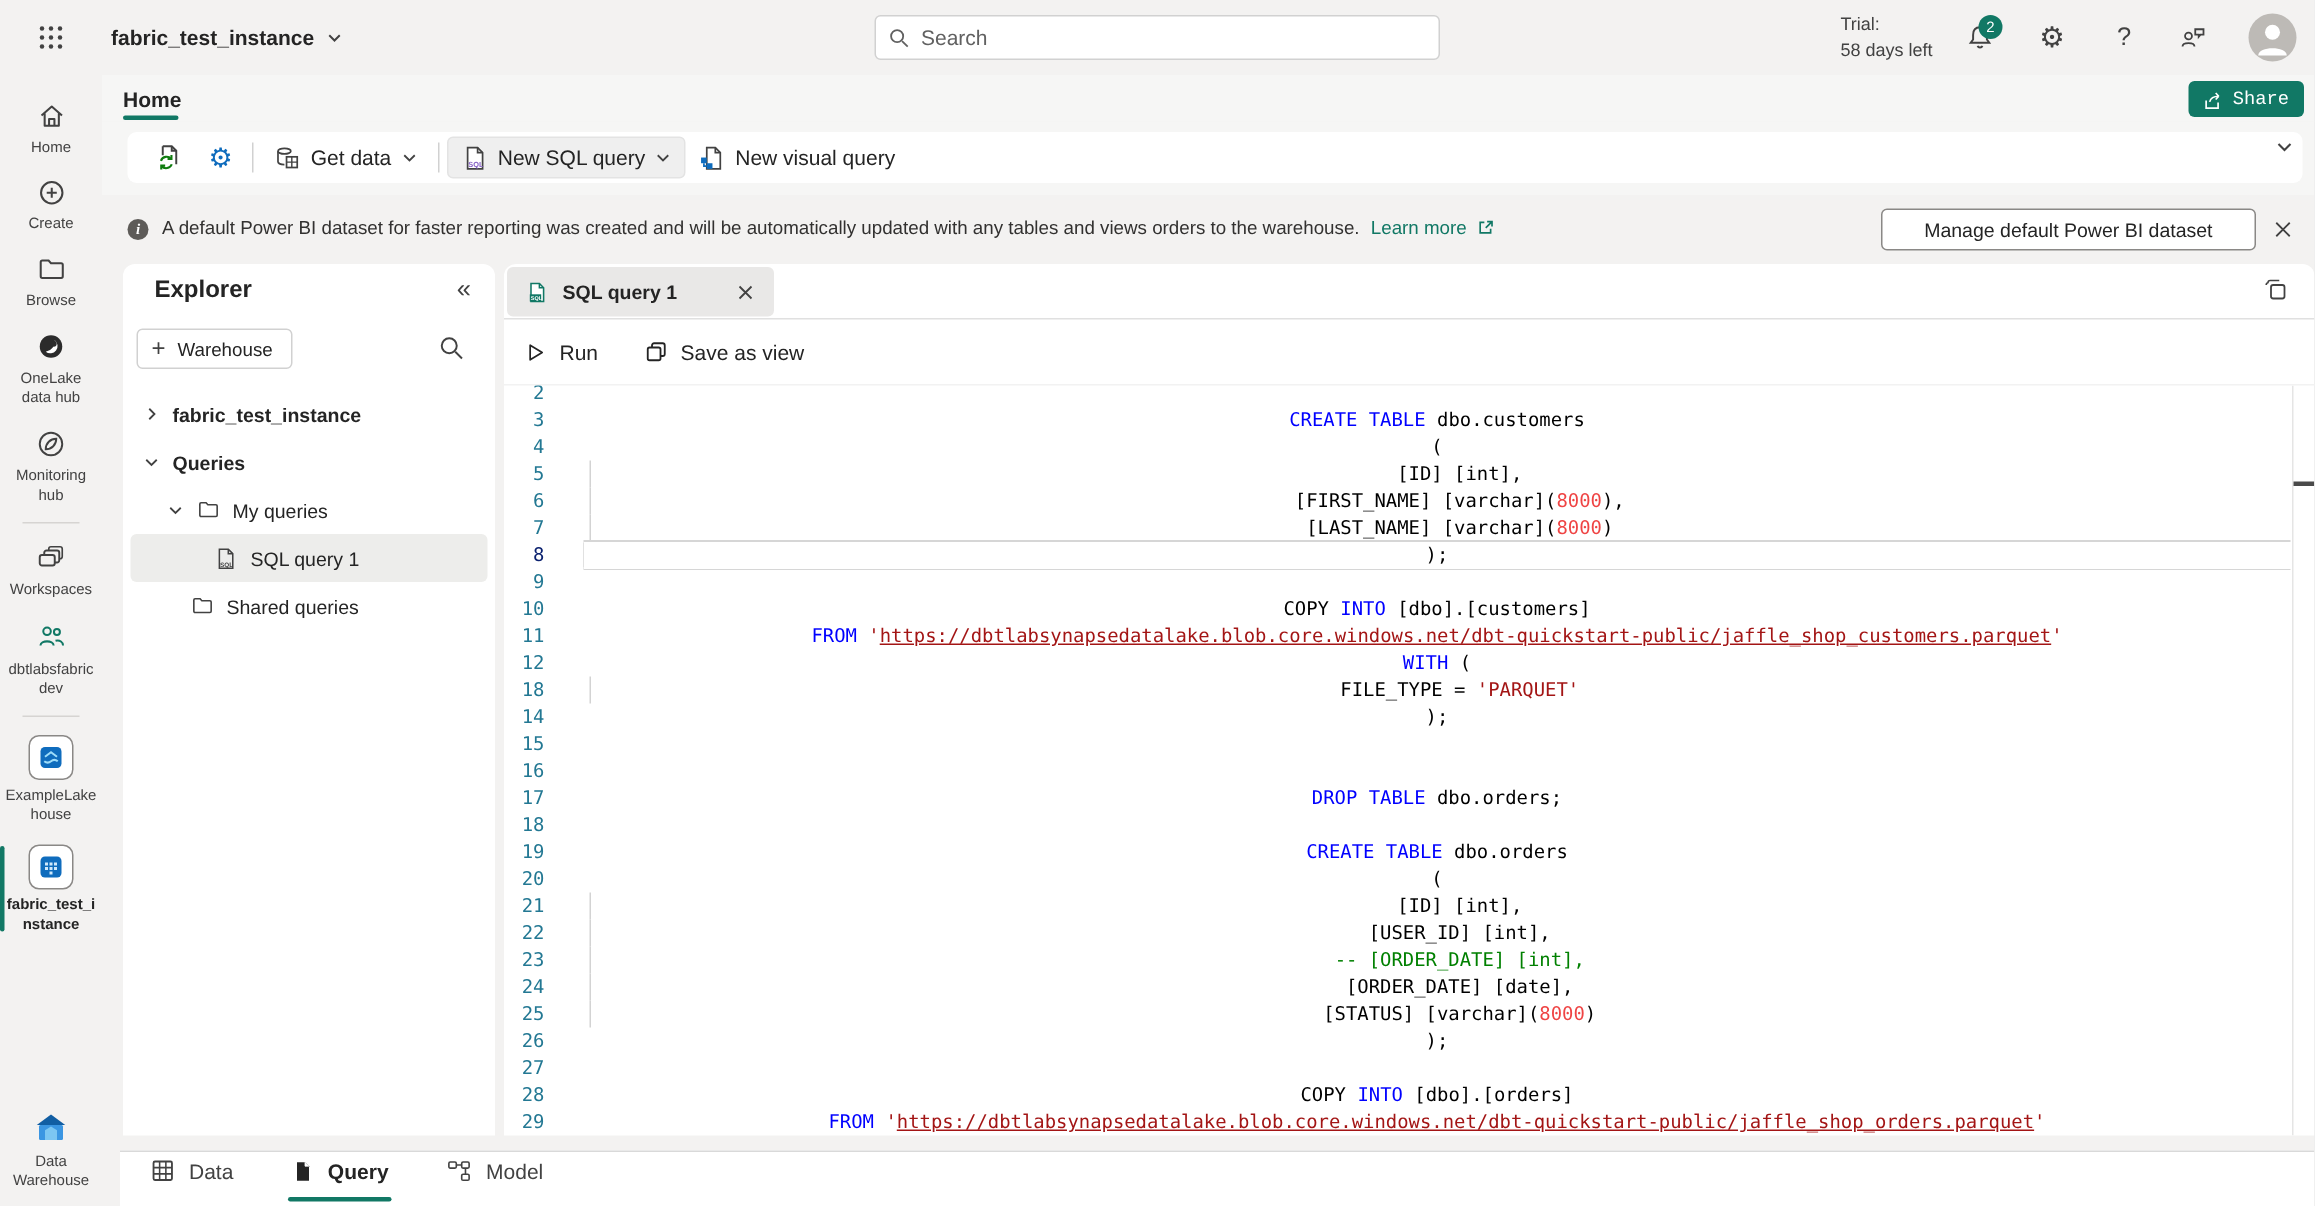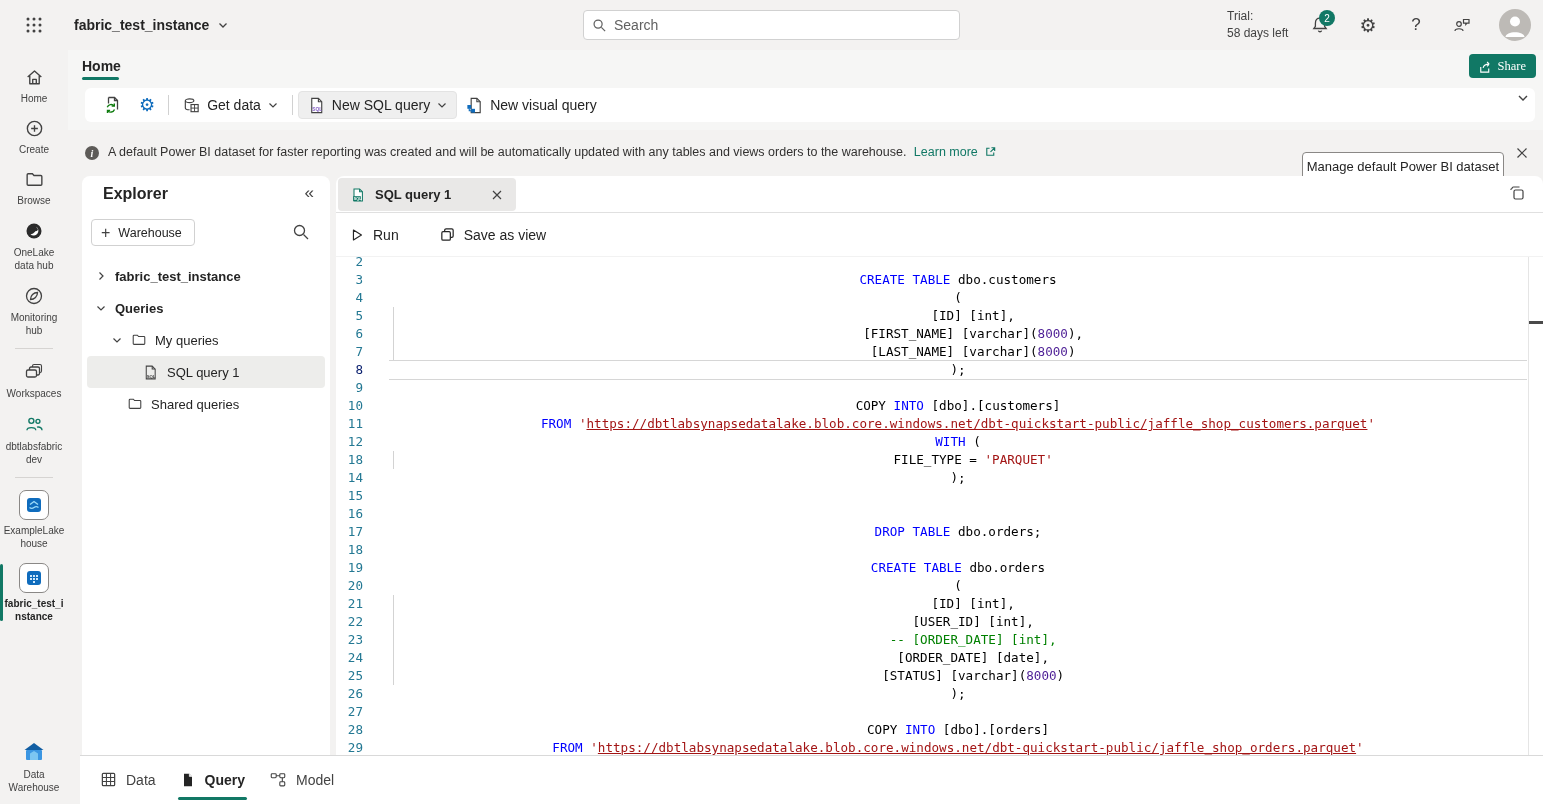--- a/index.html
+++ b/index.html
@@ -32,36 +32,36 @@
   .rail-item.sel::before { content:''; position:absolute; left:0; top:8px; bottom:8px; width:3px; border-radius:2px; background:#117865; }
   .rail-item.sel .lbl { font-weight:700; color:#242424; }
   .rail-div { width:38px; height:1px; background:#d6d4d2; margin:5px auto; }
   .tile { width:30px; height:30px; border:1px solid #8a8886; border-radius:7px; background:#fff; display:flex; align-items:center; justify-content:center; }
   .rail-bottom { margin-top:auto; margin-bottom:4px; }
 
   
   .ribbon { position:absolute; left:68px; right:0; top:50px; height:31px; background:#f6f6f5; }
   .home-tab { position:absolute; left:14px; top:0; height:31px; display:flex; align-items:center; font-size:14px; font-weight:700; cursor:pointer; }
   .home-tab::after { content:''; position:absolute; left:0; right:2px; bottom:1px; height:3px; border-radius:2px; background:#117865; }
-  .share-btn { position:absolute; right:7px; top:4px; height:24px; padding:0 10px 0 8px; background:#117865; color:#fff; font-size:12.5px; border:none; border-radius:4px; display:flex; align-items:center; gap:6px; cursor:pointer; font-family:Liberation Serif, serif; }
+  .share-btn { position:absolute; right:7px; top:4px; height:24px; padding:0 10px 0 8px; background:#117865; color:#fff; font-size:12.5px; border:none; border-radius:4px; display:flex; align-items:center; gap:6px; cursor:pointer; font-family:Liberation Mono, monospace; }
 
   
   .toolbar-band { position:absolute; left:68px; right:0; top:81px; height:49px; background:#f6f6f5; }
   .toolbar { position:absolute; left:17px; right:8px; top:7px; height:34px; background:#fff; border-radius:6px; display:flex; align-items:center; padding:0 10px; }
   .tb-btn { display:flex; align-items:center; gap:6px; height:28px; padding:0 8px; border-radius:4px; font-size:14px; color:#242424; cursor:pointer; background:transparent; border:none; font-family:"Liberation Sans",sans-serif; }
   .tb-btn.hl { background:#efefef; border:1px solid #e3e3e3; }
   .tb-div { width:1px; height:20px; background:#d1d1d1; margin:0 5px; }
   .tb-caret { position:absolute; right:12px; top:9px; width:16px; height:16px; cursor:pointer; }
 
   
   .banner { position:absolute; left:68px; right:0; top:130px; height:46px; background:#f3f2f1; }
   .banner .info-ic { position:absolute; left:17px; top:16px; width:14px; height:14px; border-radius:50%; background:#5d5b58; color:#fff; font-size:10px; font-weight:700; display:flex; align-items:center; justify-content:center; font-family:"Liberation Serif",serif; font-style:italic; }
   .banner .msg { position:absolute; left:40px; top:15px; font-size:12.5px; color:#323130; }
   .banner .learn { color:#117865; text-decoration:none; cursor:pointer; margin-left:4px; }
-  .manage-btn { position:absolute; right:39px; top:22px; height:28px; padding:0 4px; background:#fff; border:1px solid #8a8886; border-radius:4px; font-size:13px; color:#242424; cursor:pointer; font-family:"Liberation Sans",sans-serif; }
+  .manage-btn { position:absolute; right:39px; top:9px; height:28px; padding:0 28px; background:#fff; border:1px solid #8a8886; border-radius:4px; font-size:13px; color:#242424; cursor:pointer; font-family:"Liberation Sans",sans-serif; }
   .banner-close { position:absolute; right:11px; top:13px; width:20px; height:20px; display:flex; align-items:center; justify-content:center; cursor:pointer; color:#424242; }
 
   
   .explorer { position:absolute; left:82px; width:248px; top:176px; bottom:47px; background:#fff; border-radius:8px 8px 0 0; }
   .exp-head { position:absolute; left:21px; top:9px; font-size:16px; font-weight:700; color:#242424; }
   .exp-collapse { position:absolute; right:16px; top:7px; font-size:17px; color:#424242; cursor:pointer; }
   .wh-btn { position:absolute; left:9px; top:43px; height:27px; padding:0 12px 0 9px; background:#fff; border:1px solid #d1d1d1; border-radius:4px; display:flex; align-items:center; gap:8px; font-size:12.5px; color:#242424; cursor:pointer; font-family:"Liberation Sans",sans-serif; }
   .wh-btn .plus { font-size:16px; font-weight:400; color:#424242; }
   .exp-search { position:absolute; right:18px; top:47px; width:20px; height:20px; cursor:pointer; }
   .tree { position:absolute; left:0; right:0; top:84px; }
@@ -74,43 +74,43 @@
   .tree-row.sel.lvl3 { padding-left:55px; }
   .chev { width:12px; height:12px; flex:0 0 auto; }
 
   
   .qpanel { position:absolute; left:336px; right:0; top:176px; bottom:47px; background:#fff; border-radius:8px 8px 0 0; }
   .tabstrip { position:absolute; left:0; right:0; top:0; height:37px; border-bottom:1px solid #e0e0e0; }
   .qtab { position:absolute; left:2px; top:2px; height:33px; width:178px; background:#e9e8e7; border-radius:4px; display:flex; align-items:center; padding:0 10px 0 12px; gap:9px; cursor:pointer; }
   .qtab .t { font-size:13px; font-weight:700; color:#242424; flex:1; }
   .qtab .x { width:18px; height:18px; display:flex; align-items:center; justify-content:center; color:#424242; cursor:pointer; }
   .copy-btn { position:absolute; right:14px; top:8px; width:22px; height:22px; cursor:pointer; }
-  .runrow { position:absolute; left:0; right:0; top:37px; height:44px; display:flex; align-items:center; padding-left:13px; gap:40px; border-bottom:1px solid #f2f2f2; }
+  .runrow { position:absolute; left:0; right:0; top:37px; height:44px; display:flex; align-items:center; padding-left:13px; gap:30px; border-bottom:1px solid #f2f2f2; }
   .cmd { display:flex; align-items:center; gap:8px; font-size:14px; color:#242424; cursor:pointer; background:none; border:none; font-family:"Liberation Sans",sans-serif; }
 
   
   .editor { position:absolute; left:0; right:0; top:81px; bottom:0; overflow:hidden; font-family:"DejaVu Sans Mono",monospace; font-size:12.6px; }
   .gutter { position:absolute; left:0; top:-4px; width:27px; text-align:right; color:#237893; }
   .gutter .ln { height:18px; line-height:18px; }
   .gutter .ln.act { color:#0b216f; }
   .code { position:absolute; left:53px; top:-4px; right:16px;text-align:center; }
   .cl { position:relative; height:18px; line-height:18px; white-space:pre; color:#000; }
   .cl.guide::before { content:''; position:absolute; left:4px; top:0; bottom:0; width:1px; background:#d3d3d3; }
   .cl.act { box-shadow:0 1px 0 #d6d6d6, 0 -1px 0 #d6d6d6; }
   .tk-kw { color:#0000ff; }
   .tk-tx { color:#000000; }
   .tk-st { color:#a31515; }
-  .tk-nu { color:#4c1d95;margin-top:46px; }
+  .tk-nu { color:#ef4444;margin-top:46px; }
   .tk-cm { color:#008000; }
   .tk-ur { color:#a31515; text-decoration:underline; }
   .sbar { position:absolute; top:0; right:0; bottom:0; width:15px; border-left:1px solid #e5e5e5; }
   .sbar .mark { position:absolute; top:64px; left:0; right:0; height:3px; background:#4a4a4a; }
 
   
-  .bottombar { position:absolute; left:80px; right:0; bottom:0; height:49px; background:#fff; border-top:1px solid #d9d9d9; display:flex; align-items:flex-start; padding-left:20px; gap:24px; }
+  .bottombar { position:absolute; left:80px; right:0; bottom:0; height:37px; background:#fff; border-top:1px solid #d9d9d9; display:flex; align-items:flex-end; padding-left:20px; gap:38px; }
   .btab { position:relative; height:47px; display:flex; align-items:center; gap:9px; font-size:14px; color:#424242; cursor:pointer; }
   .btab.act { font-weight:700; color:#242424; }
   .btab.act::after { content:''; position:absolute; left:-2px; right:-2px; bottom:3px; height:3px; border-radius:2px; background:#117865; }
 
   svg { display:block; }
 </style>
 </head>
 <body>
 
 <div id="app">

